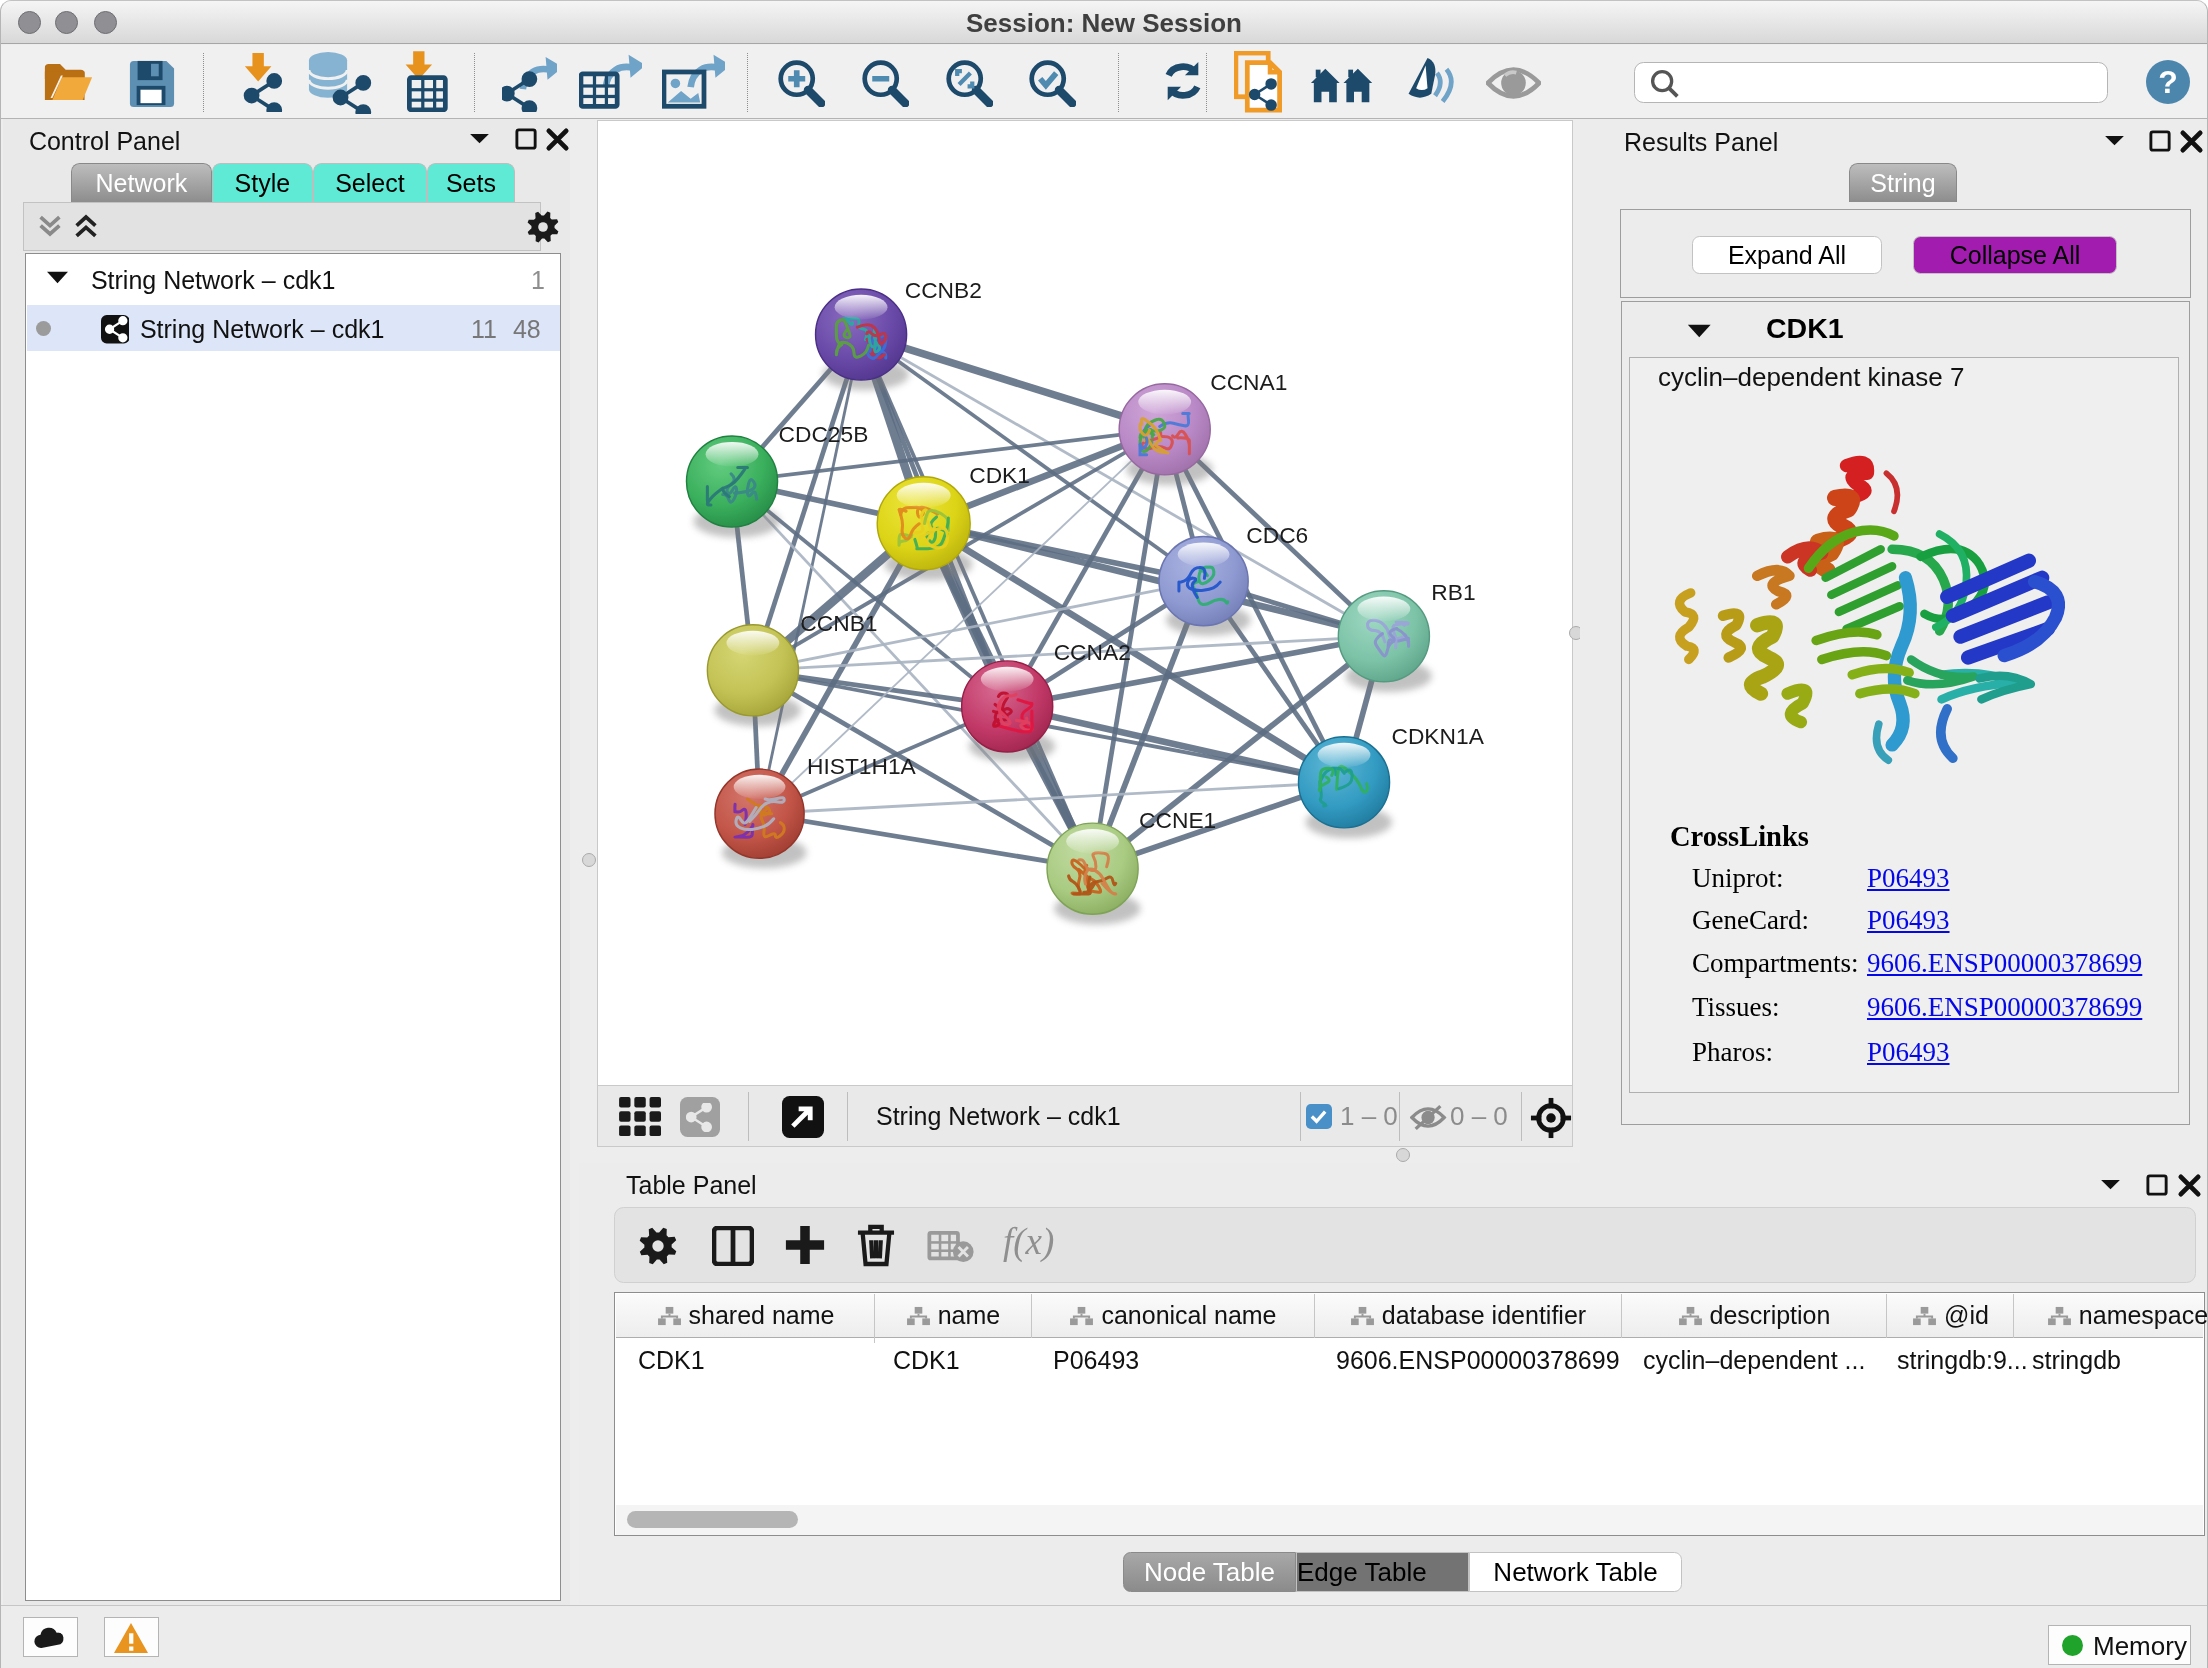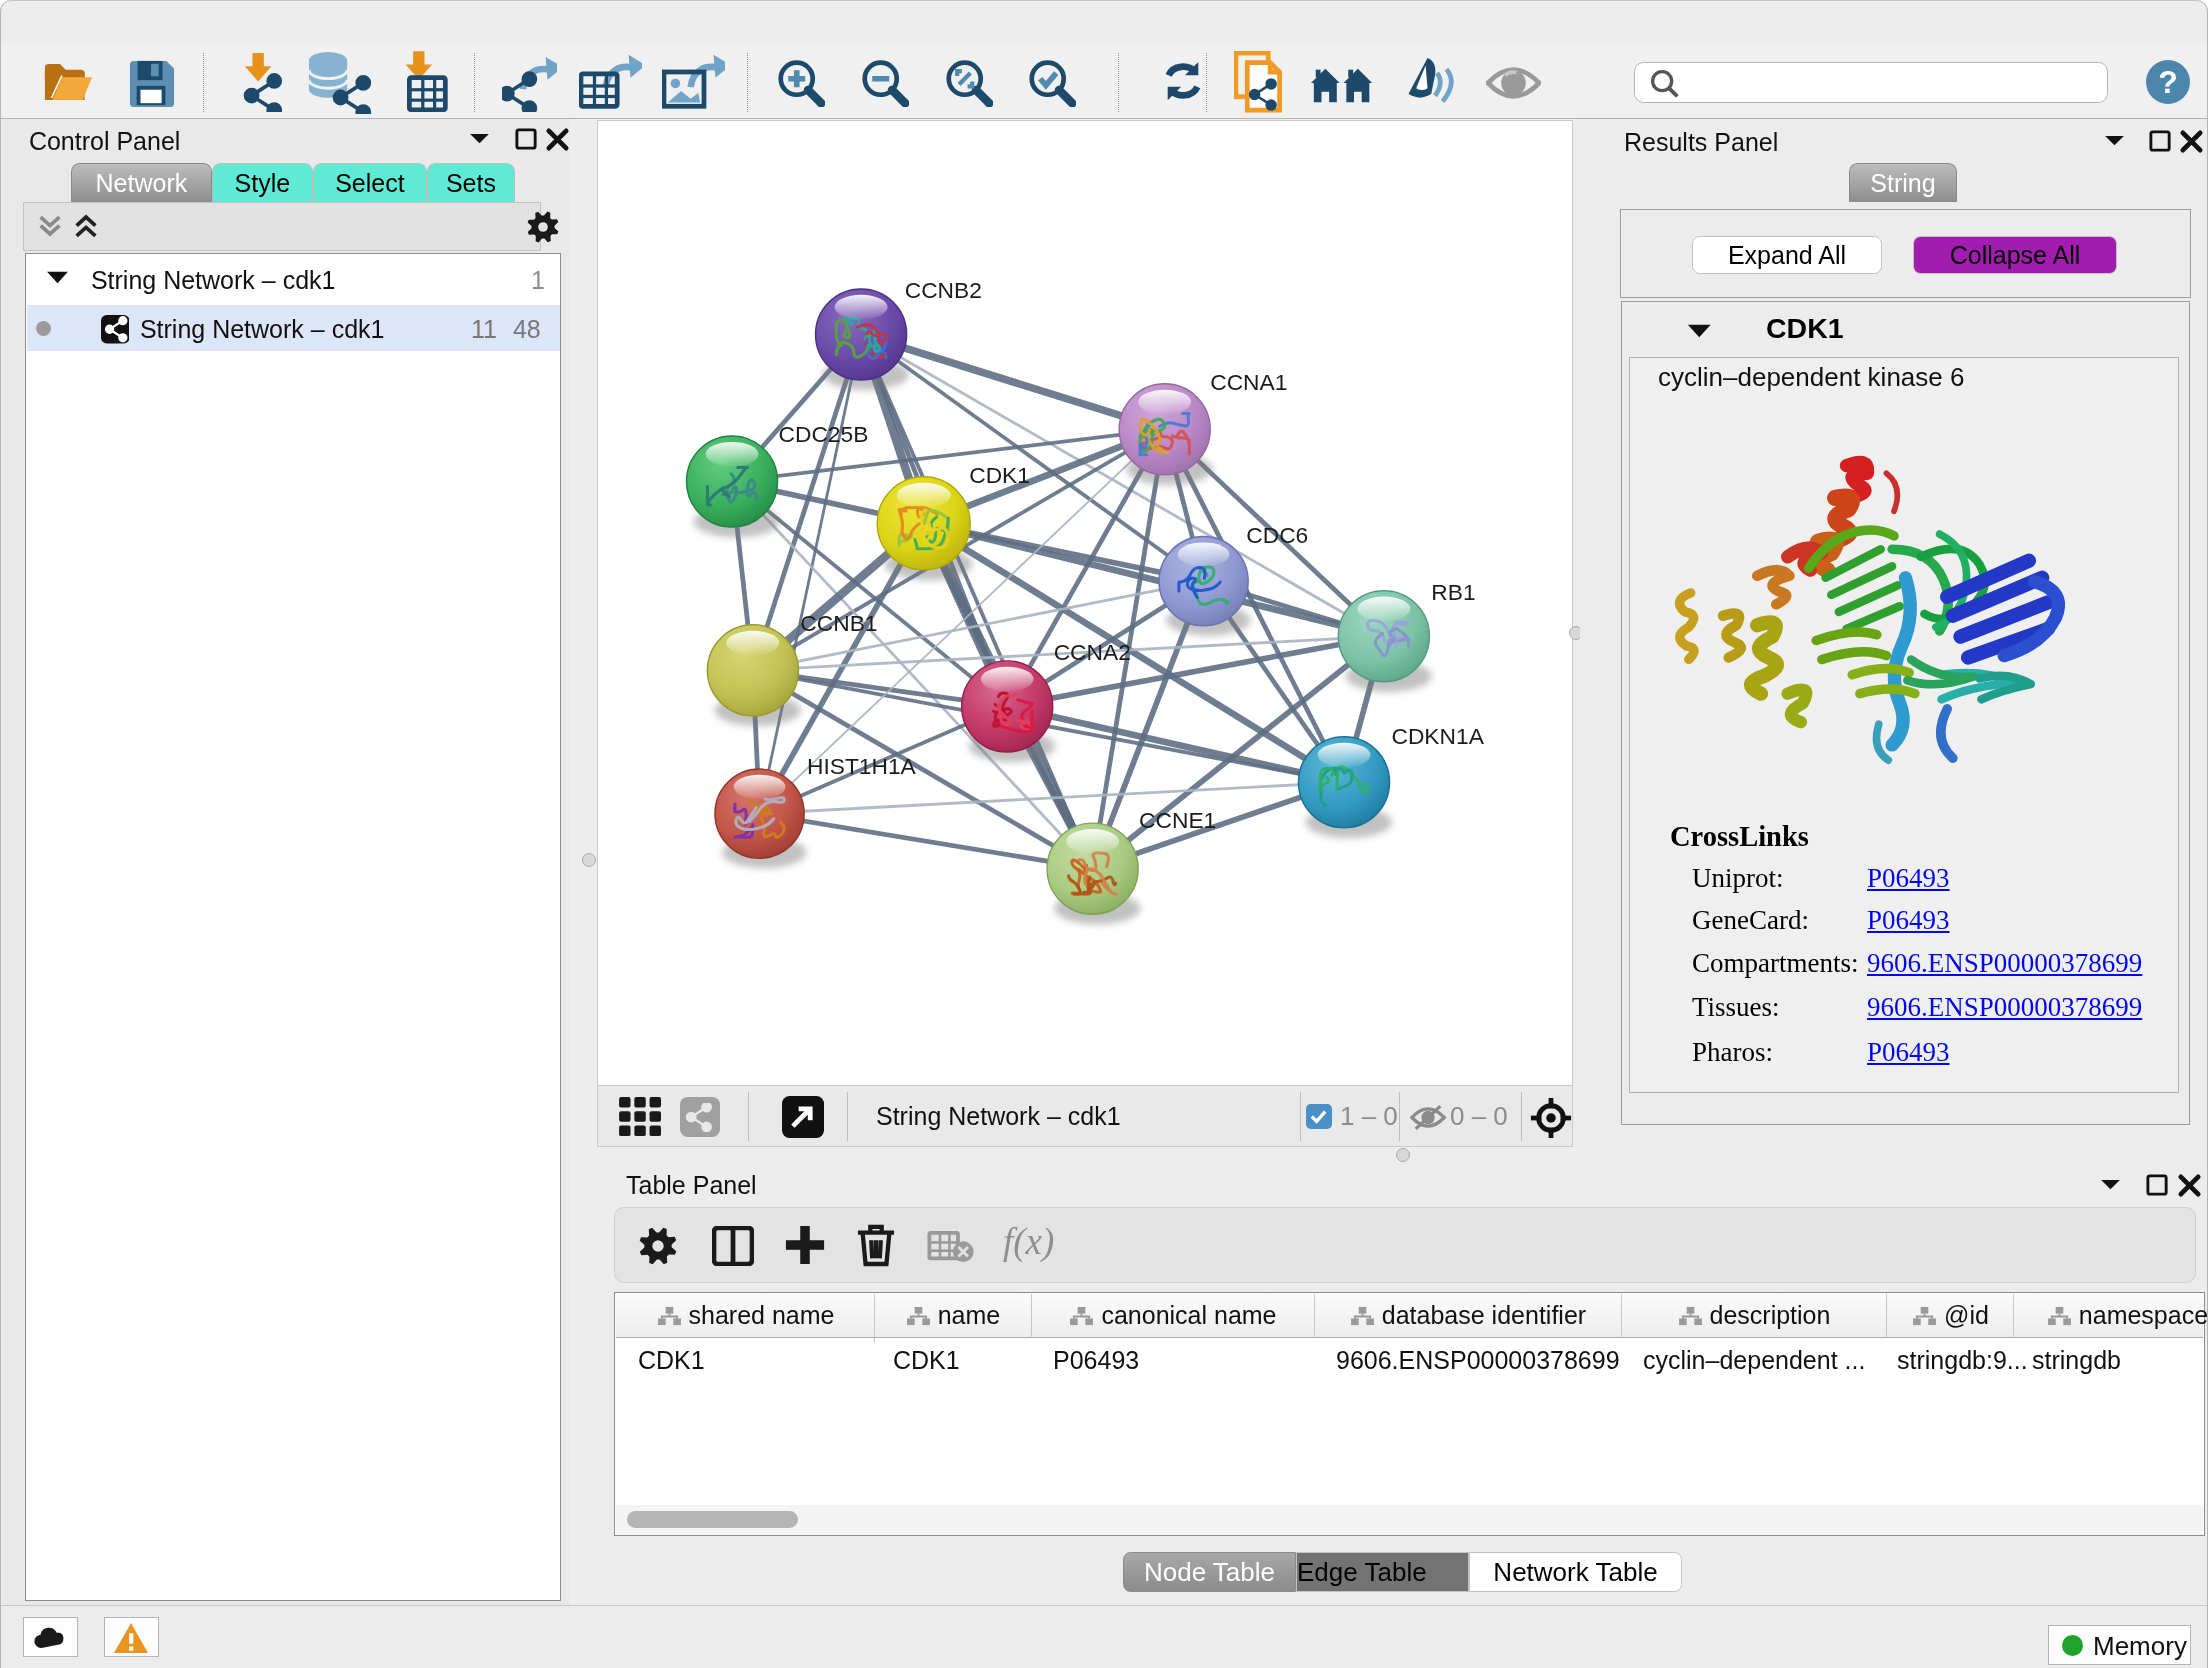--- a/index.html
+++ b/index.html
@@ -42,20 +42,26 @@
 
 .tpanel{position:absolute;left:578px;top:1162px;width:1630px;height:441px;background:#ececec;overflow:hidden;}
 .thead{background:linear-gradient(#fbfbfb,#ededed);}
 
 .statusbar{position:absolute;left:0;top:1604px;width:100%;height:65px;background:#ececec;
   border-top:1px solid #c6c6c6;}
 .sbtn{position:absolute;background:#fdfdfd;border:1.9px solid #b4b4b4;}
 </style></head>
 <body>
 <div class="win">
+<div class="titlebar">
+      <div class="tl" style="left:17px"></div>
+      <div class="tl" style="left:54px"></div>
+      <div class="tl" style="left:93px"></div>
+      <div class="title">Session: New Session</div>
+    </div>
 <div class="toolbar">
       <svg class="abs" style="left:42px;top:13.3px" width="51" height="48" viewBox="0 0 54 50">
  <path fill="#b96f14" d="M2,44 V10 q0,-4 4,-4 h12 l6,6 h16 q4,0 4,4 v6 h-42 z"></path>
  <path fill="#b96f14" d="M2,44 V14 h42 v30 z"></path>
  <path fill="#f2a93b" d="M10,44 L20,20 h32 L42,44 z"></path>
  <path fill="#fff" d="M8,42 L19,18 h2 L10,42 z" opacity=".9"></path>
       </svg>
       <svg class="abs" style="left:127px;top:14.3px" width="48" height="48" viewBox="0 0 50 50">
  <path fill="#5d8fb3" d="M2,6 q0,-4 4,-4 h34 l8,8 v36 q0,4 -4,4 h-38 q-4,0 -4,-4 z"></path>
  <rect x="10" y="2" width="26" height="20" fill="#1d4a6b"></rect>
@@ -646,21 +652,21 @@
       <div class="tab tabsel" style="left:269px;top:44px;width:108px">String</div>
       <div class="abs" style="left:40px;top:90px;width:571px;height:89px;border:1.9px solid #9d9d9d;background:#ececec"></div>
       <div class="abs" style="left:112px;top:117px;width:190px;height:38px;background:#fff;border:1px solid #c2c2c2;border-radius:7.6px;text-align:center;font-size:25px;line-height:36px;color:#000">Expand All</div>
       <div class="abs" style="left:333px;top:117px;width:204px;height:38px;background:#a21caf;border:1px solid #c2c2c2;border-radius:7.6px;text-align:center;font-size:25px;line-height:36px;color:#000">Collapse All</div>
       <div class="abs" style="left:41px;top:182px;width:569px;height:824px;border:1.9px solid #9d9d9d;background:#ececec"></div>
       <svg class="abs" style="left:105px;top:202px" width="28.5" height="21" viewBox="0 0 30 22">
         <path d="M3,4 l12,13 l12,-13 z" fill="#111"></path>
       </svg>
       <div class="abs" style="left:186px;top:193px;font-size:28.5px;font-weight:bold;color:#000">CDK1</div>
       <div class="abs" style="left:49px;top:238px;width:550px;height:736px;border:1px solid #b0b0b0;background:#efefef"></div>
-      <div class="abs" style="left:78px;top:243px;font-size:26px;color:#111">cyclin–dependent kinase 6</div>
+      <div class="abs" style="left:78px;top:243px;font-size:26px;color:#111">cyclin–dependent kinase 7</div>
       <svg class="abs" style="left:86px;top:335px" width="399" height="314" viewBox="0 0 420 330">
 <g fill="none" stroke-linecap="round" stroke-linejoin="round">
  <path d="M190,12 q24,-10 22,8 q-26,0 -10,12 q18,8 -8,14" stroke="#d42020" stroke-width="14"></path>
  <path d="M178,46 q26,-6 14,12 q-24,8 -6,18 q18,8 -10,16" stroke="#cc4418" stroke-width="17"></path>
  <path d="M160,92 q28,-8 14,12 q-24,10 -4,18" stroke="#c86018" stroke-width="17"></path>
  <path d="M128,108 q22,-16 36,-4 q-30,8 -12,18" stroke="#cc3424" stroke-width="14"></path>
  <path d="M96,128 q24,-12 34,0 q-28,8 -12,16 q18,4 -2,14" stroke="#c87820" stroke-width="11"></path>
  <path d="M26,146 q-20,8 -6,20 q16,2 4,16 q-18,10 -2,20 q14,2 2,14" stroke="#c8a020" stroke-width="10"></path>
  <path d="M60,170 q24,-8 14,10 q-20,10 -2,18 q16,6 -6,16" stroke="#b89c18" stroke-width="11"></path>
  <path d="M96,180 q28,-10 16,12 q-26,12 -4,22 q20,8 -6,20 q-24,8 -2,18" stroke="#a8a414" stroke-width="15"></path>

